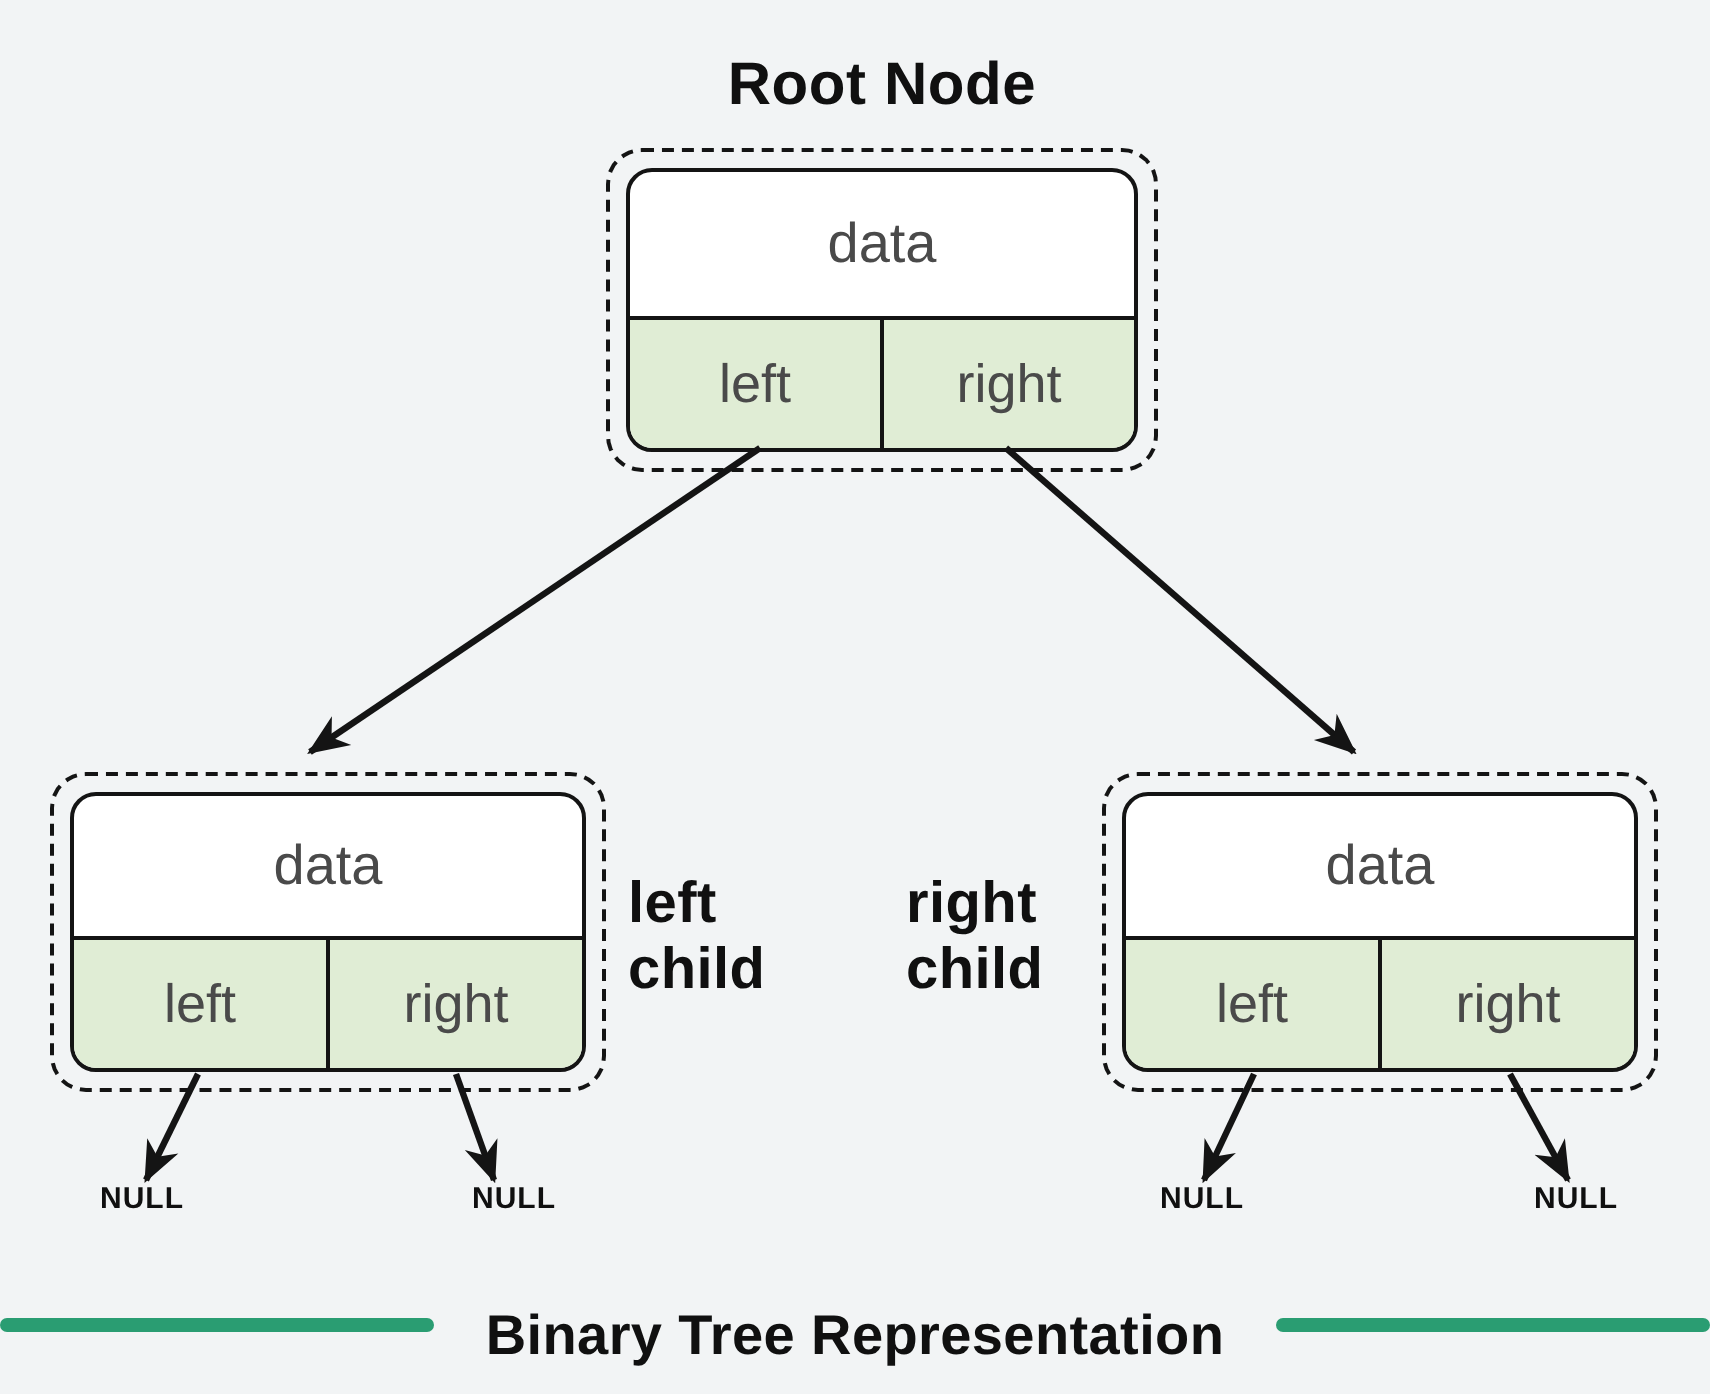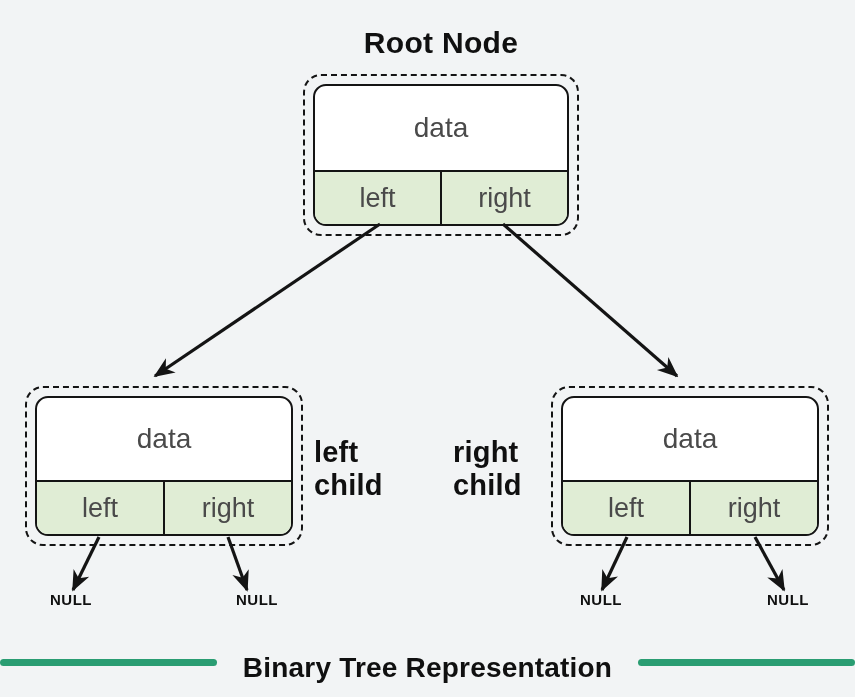--- a/index.html
+++ b/index.html
@@ -44,21 +44,21 @@
     border:2px solid var(--outline);
     border-radius:13px;
     display:flex;flex-direction:column;
     overflow:hidden;
   }
   .data-cell{
     flex:1;display:flex;align-items:center;justify-content:center;
     font-size:28px;color:var(--node-text);
   }
   .ptr-row{
-    height:54px;display:flex;
+    height:66px;display:flex;
     border-top:2px solid var(--outline);
     flex:0 0 auto;
   }
   .ptr-cell{
     flex:1;display:flex;align-items:center;justify-content:center;
     background:var(--pointer-cell-fill);
     font-size:27px;color:var(--node-text);
   }
   .ptr-cell.first{border-right:2px solid var(--outline);}
 

